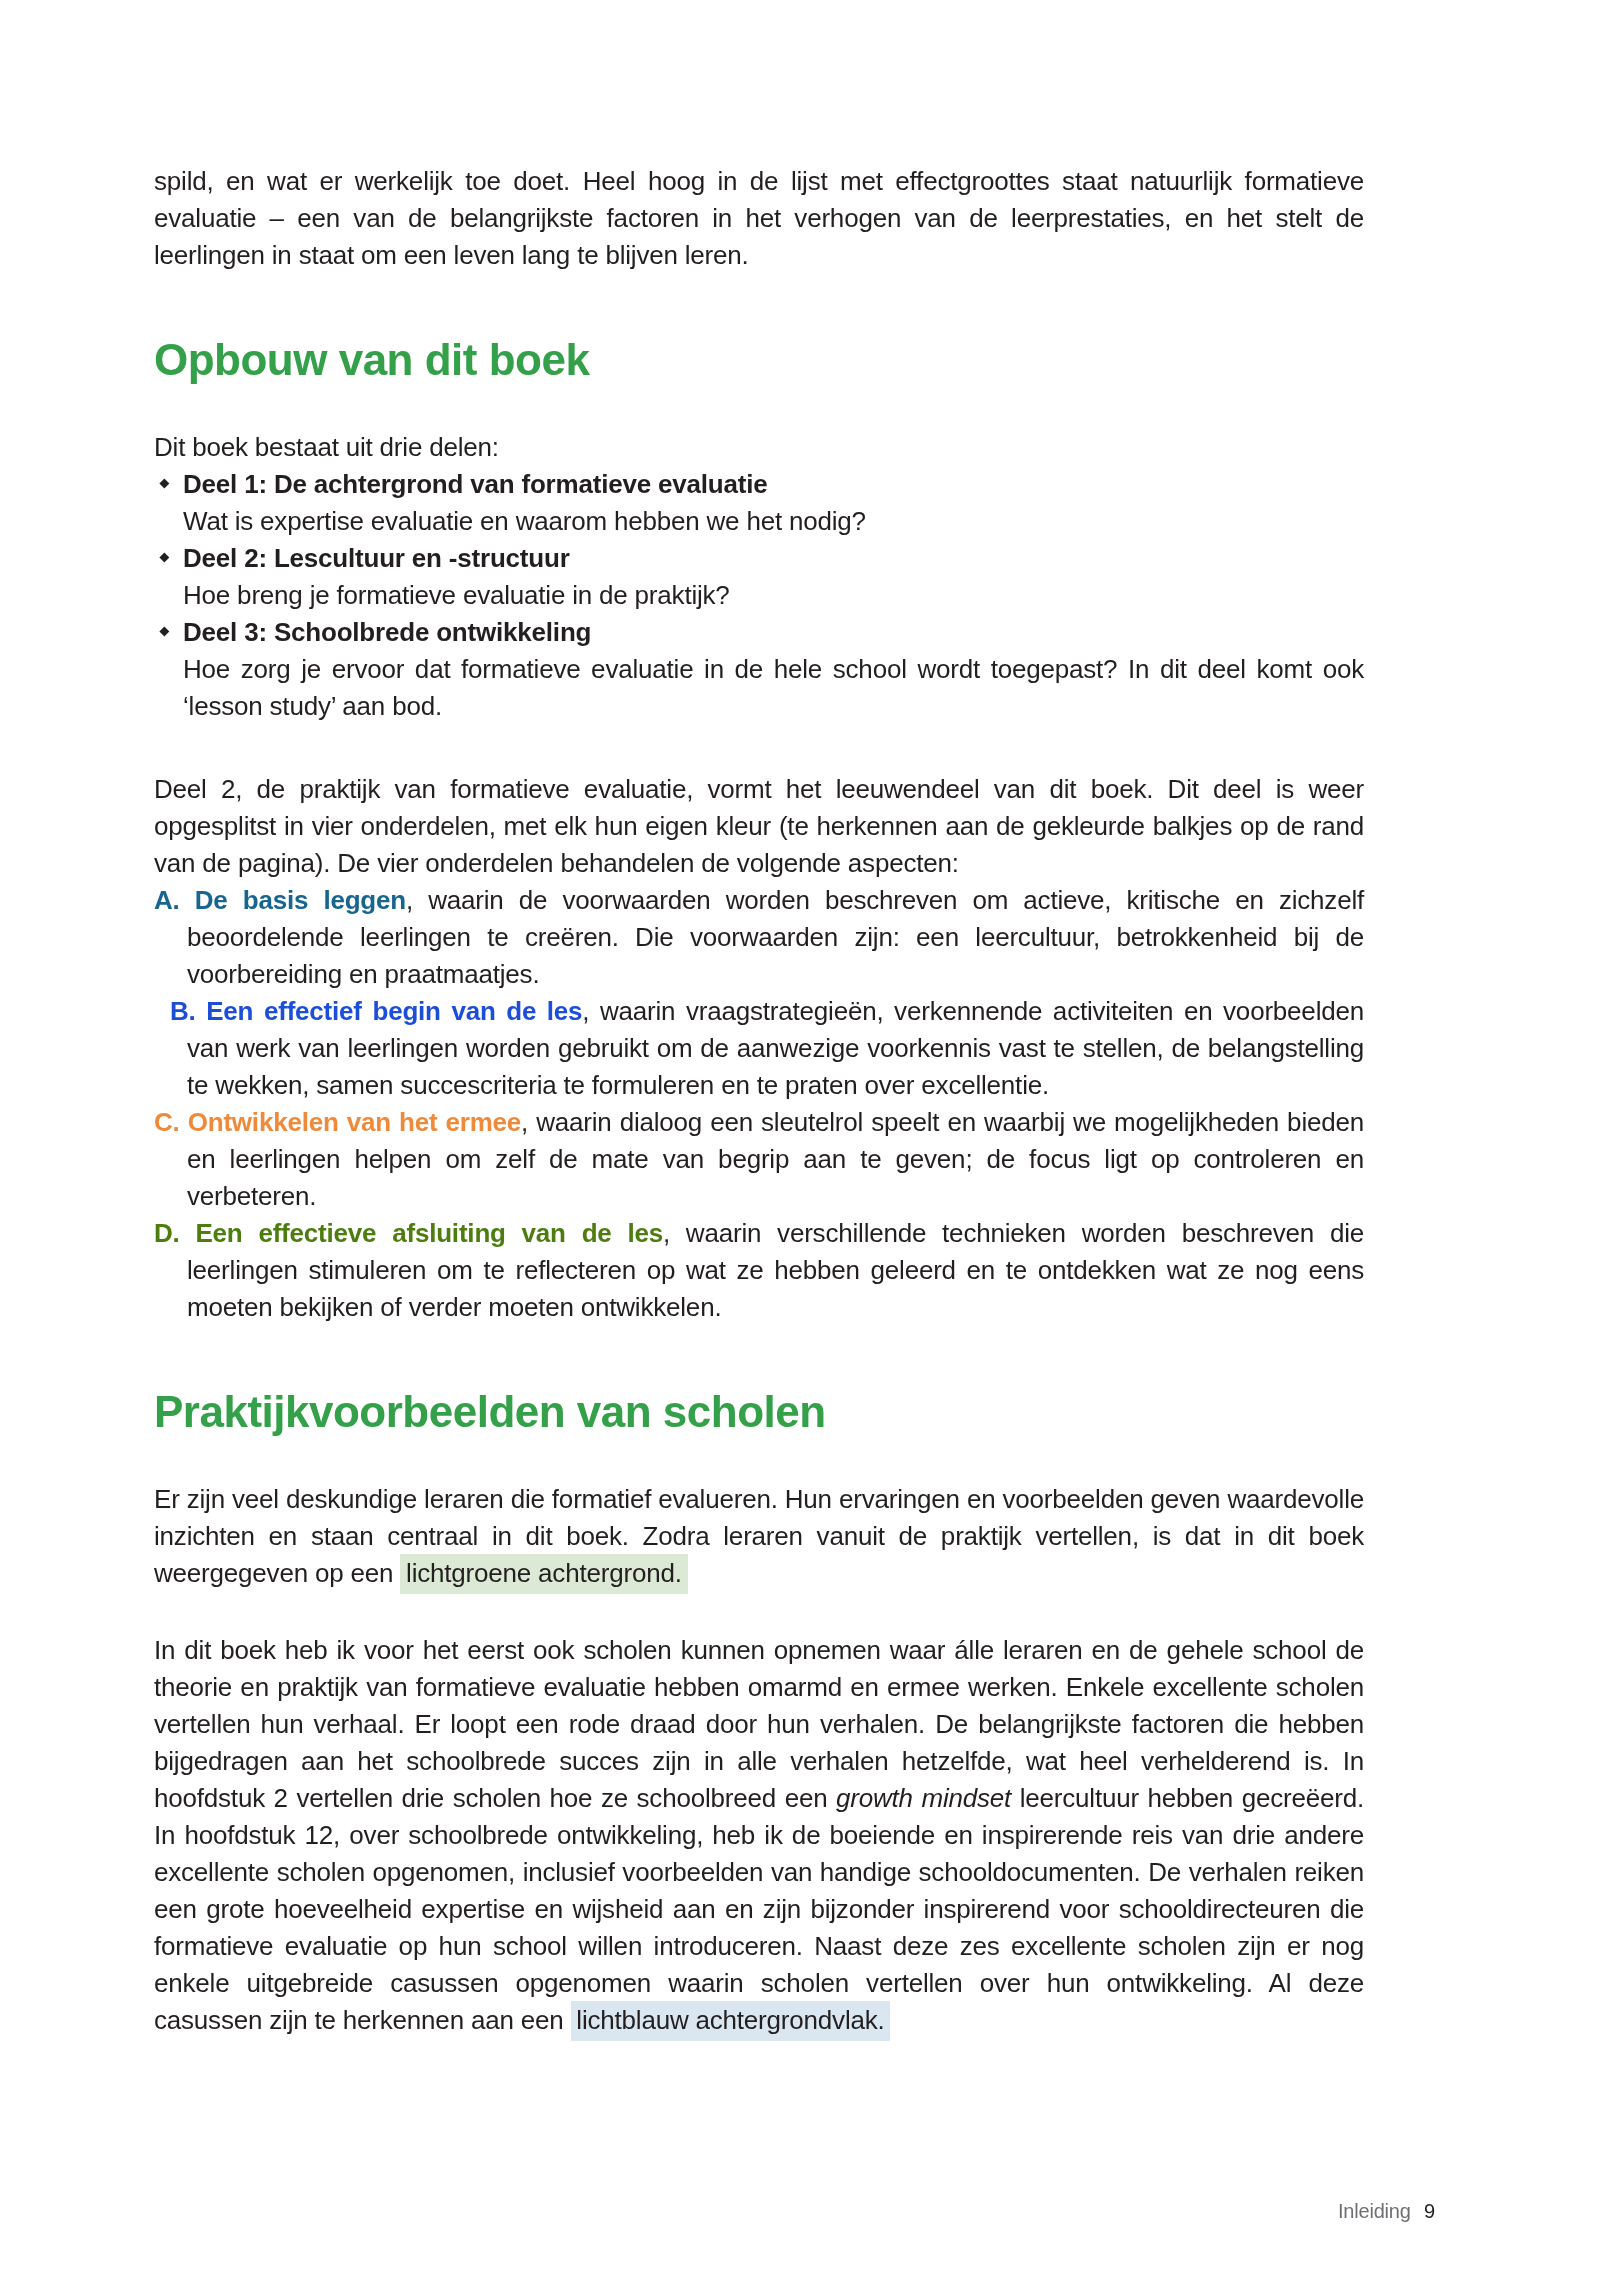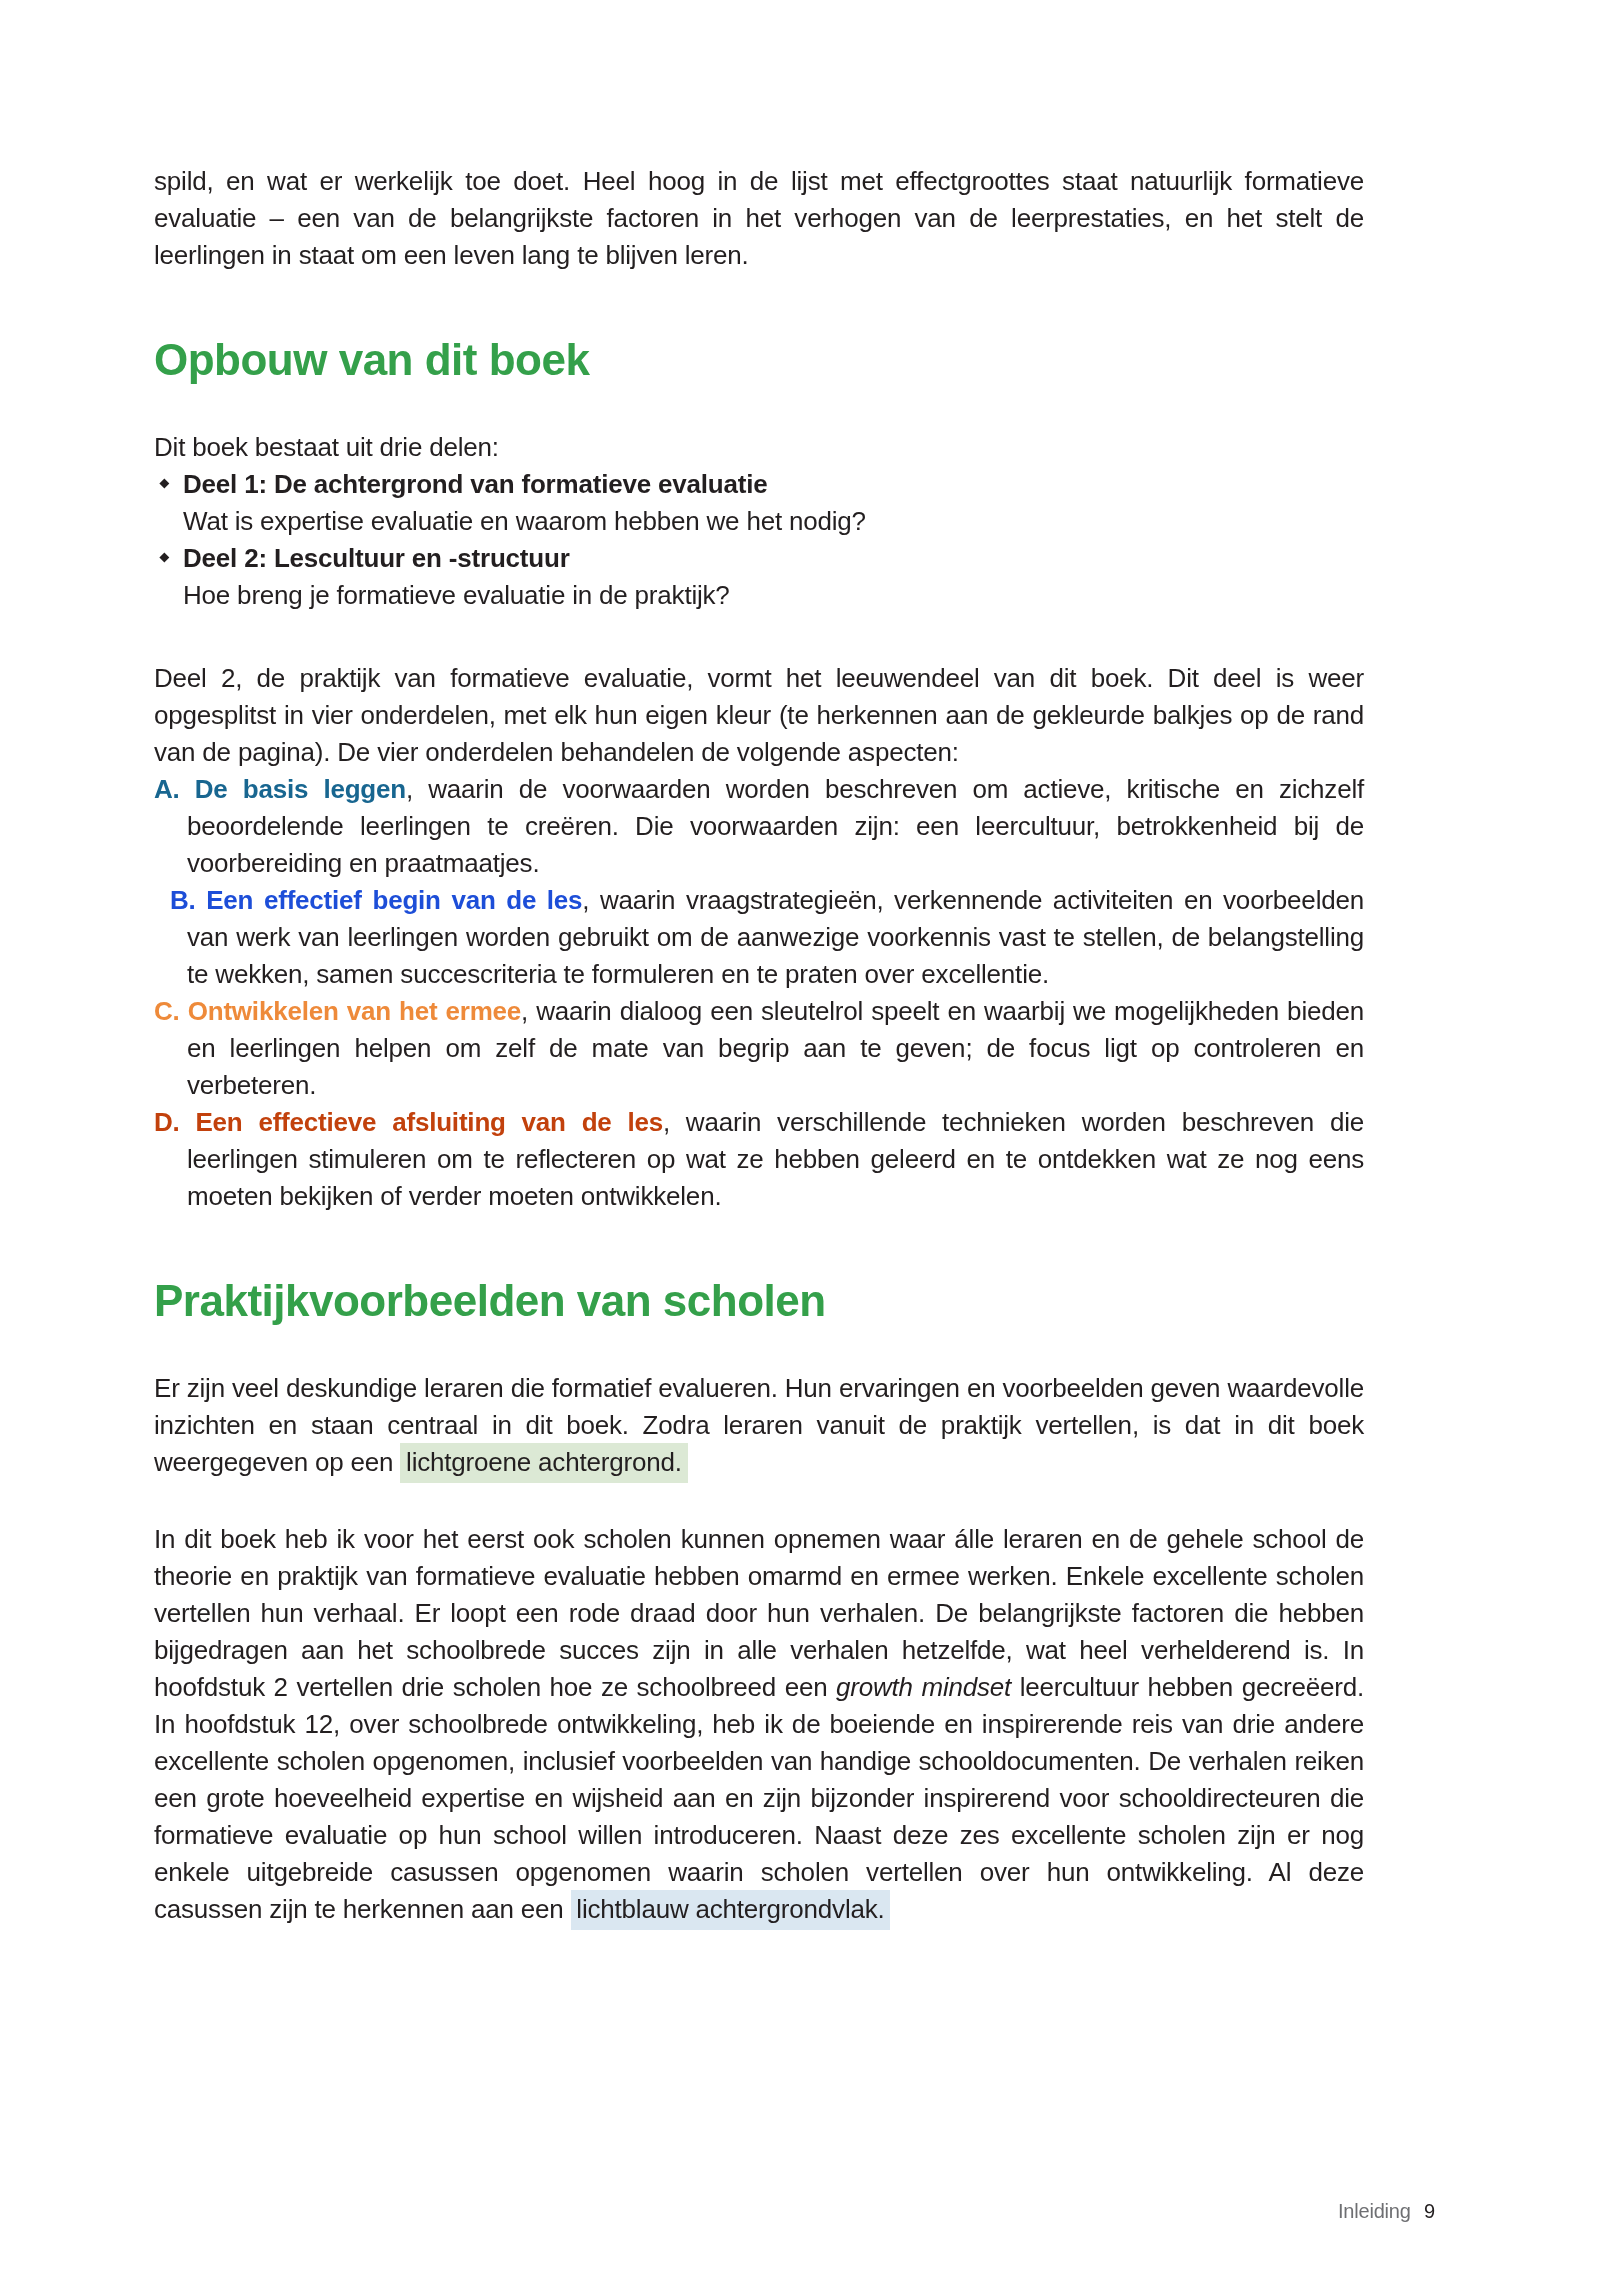--- a/index.html
+++ b/index.html
@@ -86,36 +86,41 @@
       <div class="part">
         <span class="bullet"></span>
         <div class="part-title">Deel 1: De achtergrond van formatieve evaluatie</div>
         <div class="part-desc">Wat is expertise evaluatie en waarom hebben we het nodig?</div>
       </div>
       <div class="part">
         <span class="bullet"></span>
         <div class="part-title">Deel 2: Lescultuur en -structuur</div>
         <div class="part-desc">Hoe breng je formatieve evaluatie in de praktijk?</div>
       </div>
+      <div class="part">
+        <span class="bullet"></span>
+        <div class="part-title">Deel 3: Schoolbrede ontwikkeling</div>
+        <div class="part-desc">Hoe zorg je ervoor dat formatieve evaluatie in de hele school wordt toegepast? In dit deel komt ook ‘lesson study’ aan bod.</div>
+      </div>
     </div>
 
     <p class="just para-deel2">Deel 2, de praktijk van formatieve evaluatie, vormt het leeuwendeel van dit boek. Dit deel is weer opgesplitst in vier onderdelen, met elk hun eigen kleur (te herkennen aan de gekleurde balkjes op de rand van de pagina). De vier onderdelen behandelen de volgende aspecten:</p>
 
     <div>
       <div class="aspect">
         <span class="aspect-label" style="color: rgb(24, 102, 144);">A. De basis leggen</span><span>, waarin de voorwaarden worden beschreven om actieve, kritische en zichzelf beoordelende leerlingen te creëren. Die voorwaarden zijn: een leercultuur, betrokkenheid bij de voorbereiding en praatmaatjes.</span>
       </div>
       <div class="aspect">
         <span class="aspect-label" style="color: #1d4ed8; margin-left: 16px;">B. Een effectief begin van de les</span><span>, waarin vraagstrategieën, verkennende activiteiten en voorbeelden van werk van leerlingen worden gebruikt om de aanwezige voorkennis vast te stellen, de belangstelling te wekken, samen succescriteria te formuleren en te praten over excellentie.</span>
       </div>
       <div class="aspect">
         <span class="aspect-label" style="color: rgb(238, 138, 58);">C. Ontwikkelen van het ermee</span><span>, waarin dialoog een sleutelrol speelt en waarbij we mogelijkheden bieden en leerlingen helpen om zelf de mate van begrip aan te geven; de focus ligt op controleren en verbeteren.</span>
       </div>
       <div class="aspect">
-        <span class="aspect-label" style="color: #c2410c; margin-top: 27px;">D. Een effectieve afsluiting van de les</span><span>, waarin verschillende technieken worden beschreven die leerlingen stimuleren om te reflecteren op wat ze hebben geleerd en te ontdekken wat ze nog eens moeten bekijken of verder moeten ontwikkelen.</span>
+        <span class="aspect-label" style="color: #4d7c0f; margin-top: 27px;">D. Een effectieve afsluiting van de les</span><span>, waarin verschillende technieken worden beschreven die leerlingen stimuleren om te reflecteren op wat ze hebben geleerd en te ontdekken wat ze nog eens moeten bekijken of verder moeten ontwikkelen.</span>
       </div>
     </div>
 
     <h1 class="section-heading" style="color: rgb(52, 160, 74);">Praktijkvoorbeelden van scholen</h1>
 
     <p class="just"><span>Er zijn veel deskundige leraren die formatief evalueren. Hun ervaringen en voorbeelden geven waardevolle inzichten en staan centraal in dit boek. Zodra leraren vanuit de praktijk vertellen, is dat in dit boek weergegeven op een </span><span class="hl" style="background-color: rgb(220, 233, 213);">lichtgroene achtergrond.</span></p>
 
     <p class="just para-gap"><span>In dit boek heb ik voor het eerst ook scholen kunnen opnemen waar álle leraren en de gehele school de theorie en praktijk van formatieve evaluatie hebben omarmd en ermee werken. Enkele excellente scholen vertellen hun verhaal. Er loopt een rode draad door hun verhalen. De belangrijkste factoren die hebben bijgedragen aan het schoolbrede succes zijn in alle verhalen hetzelfde, wat heel verhelderend is. In hoofdstuk 2 vertellen drie scholen hoe ze schoolbreed een </span><span class="italic">growth mindset</span><span> leercultuur hebben gecreëerd. In hoofdstuk 12, over schoolbrede ontwikkeling, heb ik de boeiende en inspirerende reis van drie andere excellente scholen opgenomen, inclusief voorbeelden van handige schooldocumenten. De verhalen reiken een grote hoeveelheid expertise en wijsheid aan en zijn bijzonder inspirerend voor schooldirecteuren die formatieve evaluatie op hun school willen introduceren. Naast deze zes excellente scholen zijn er nog enkele uitgebreide casussen opgenomen waarin scholen vertellen over hun ontwikkeling. Al deze casussen zijn te herkennen aan een </span><span class="hl" style="background-color: rgb(218, 231, 241);">lichtblauw achtergrondvlak.</span></p>
 
   </div>

